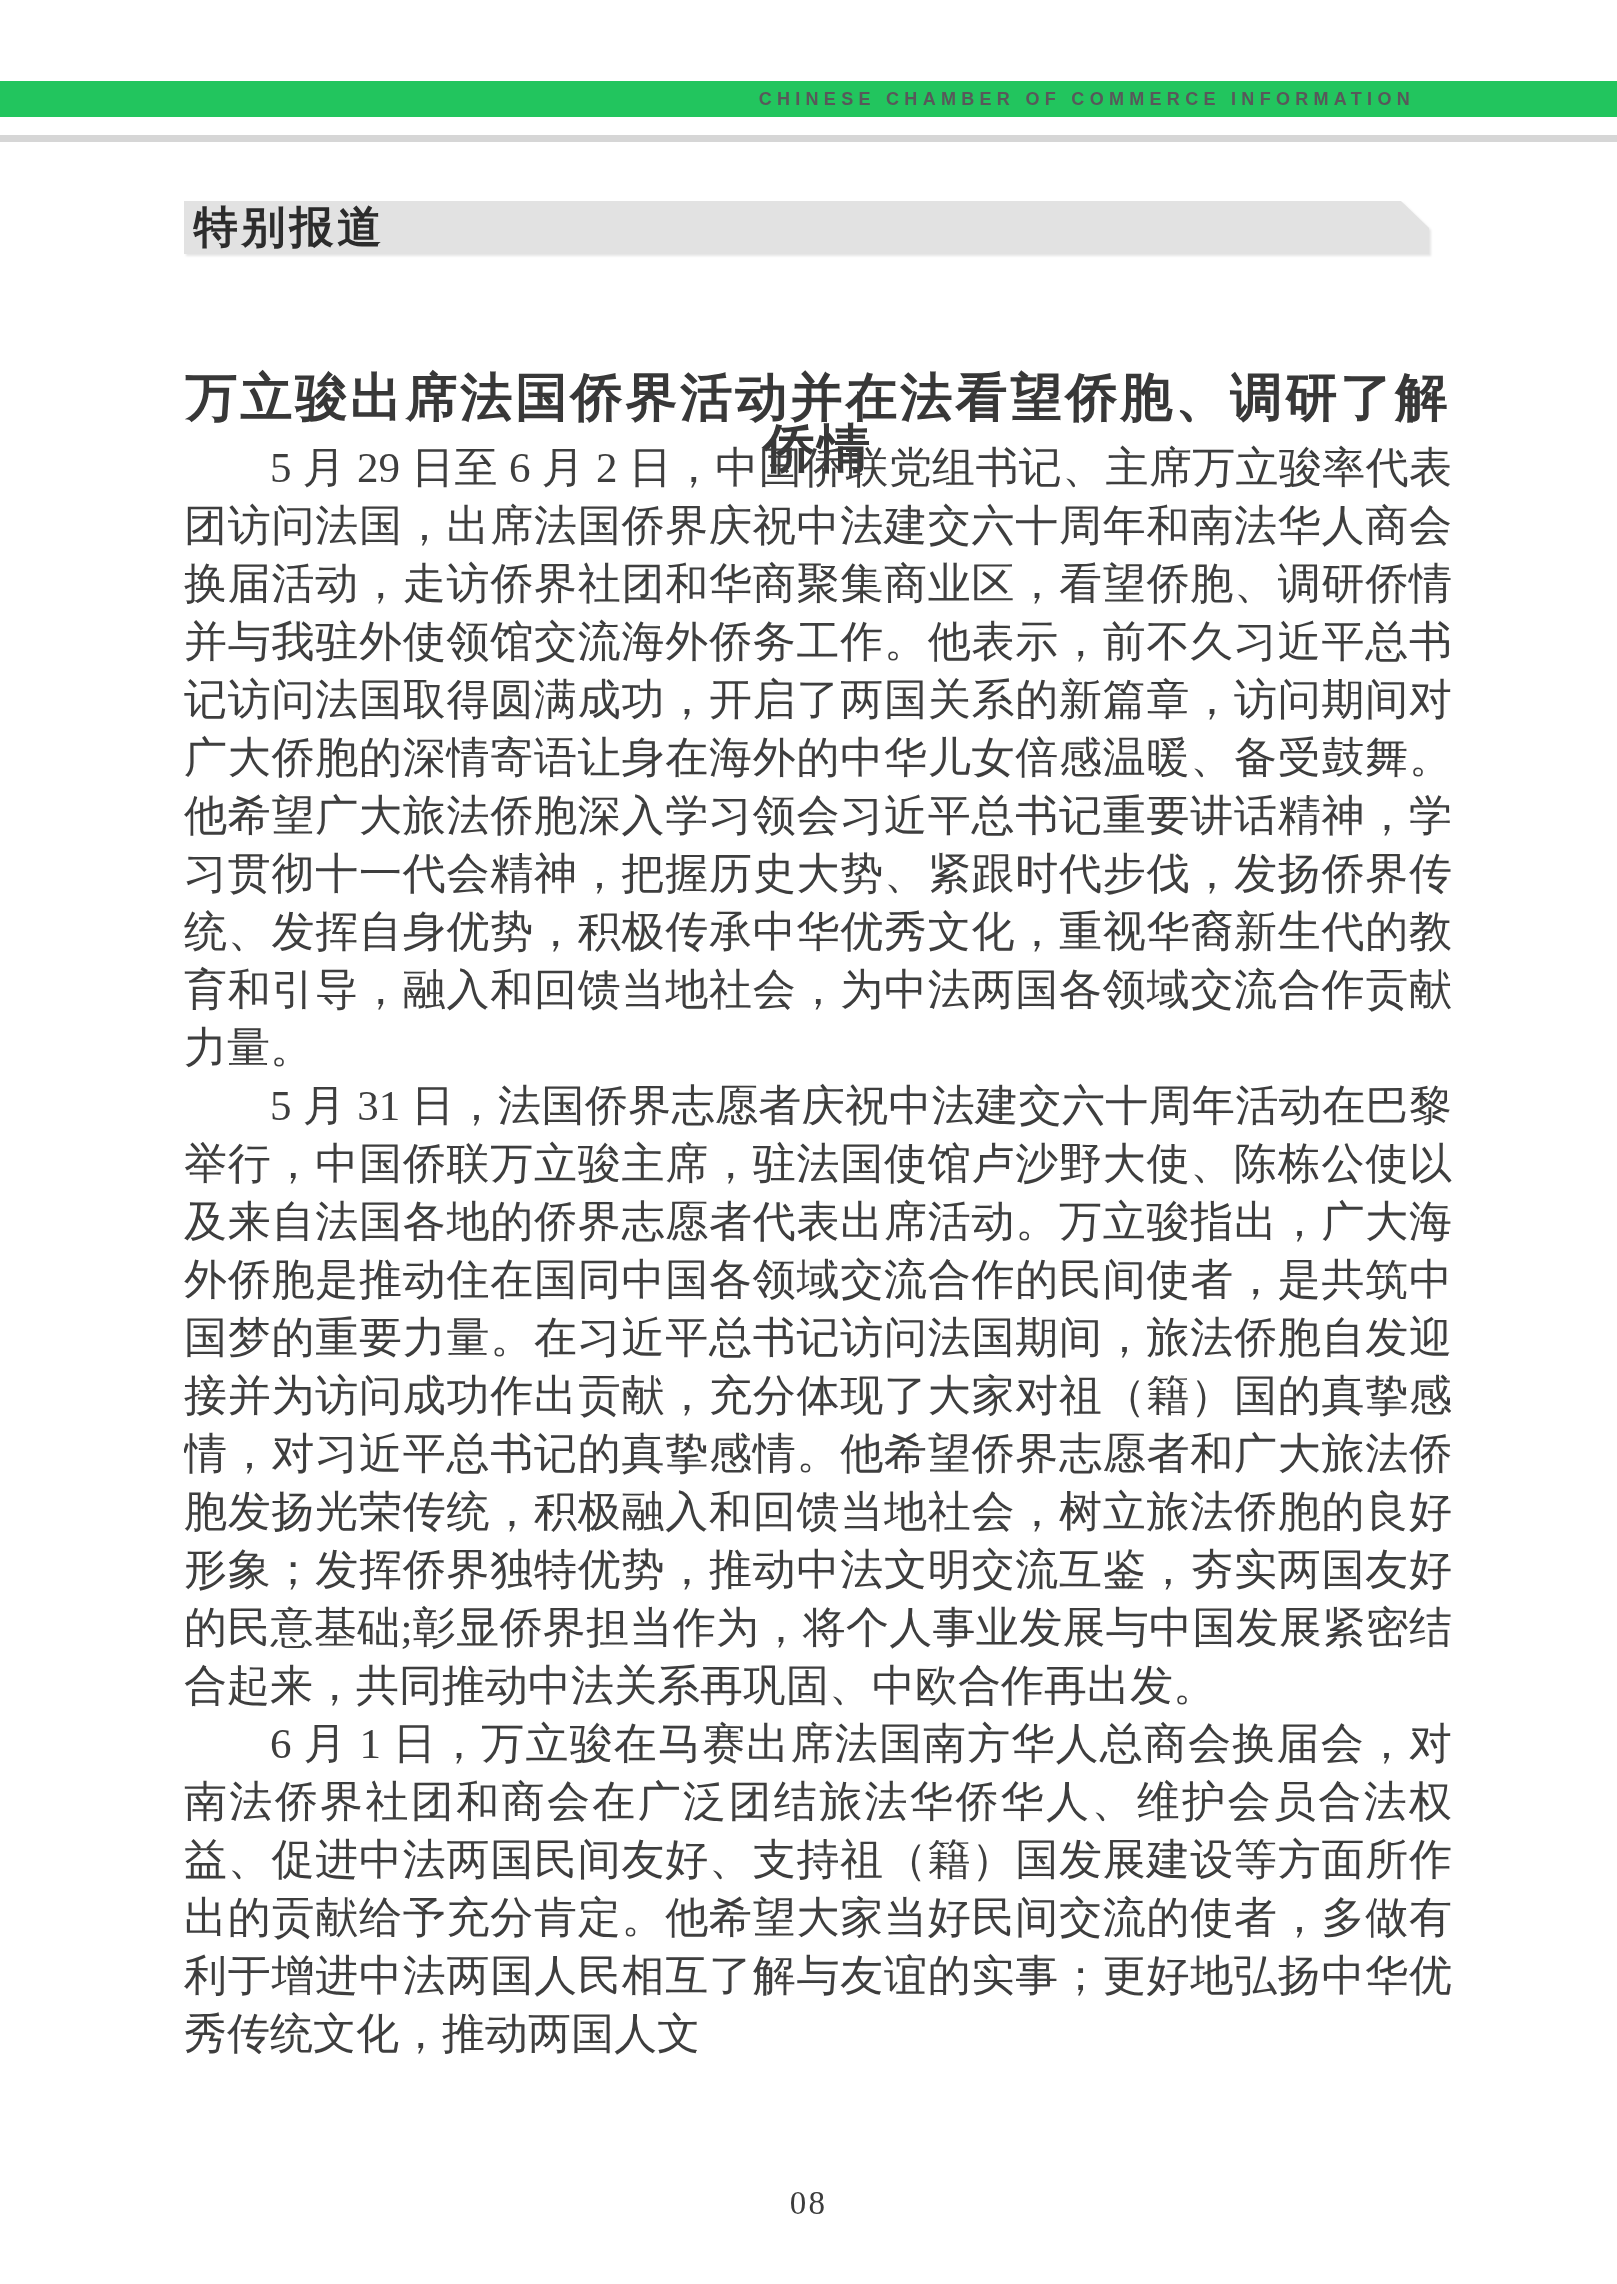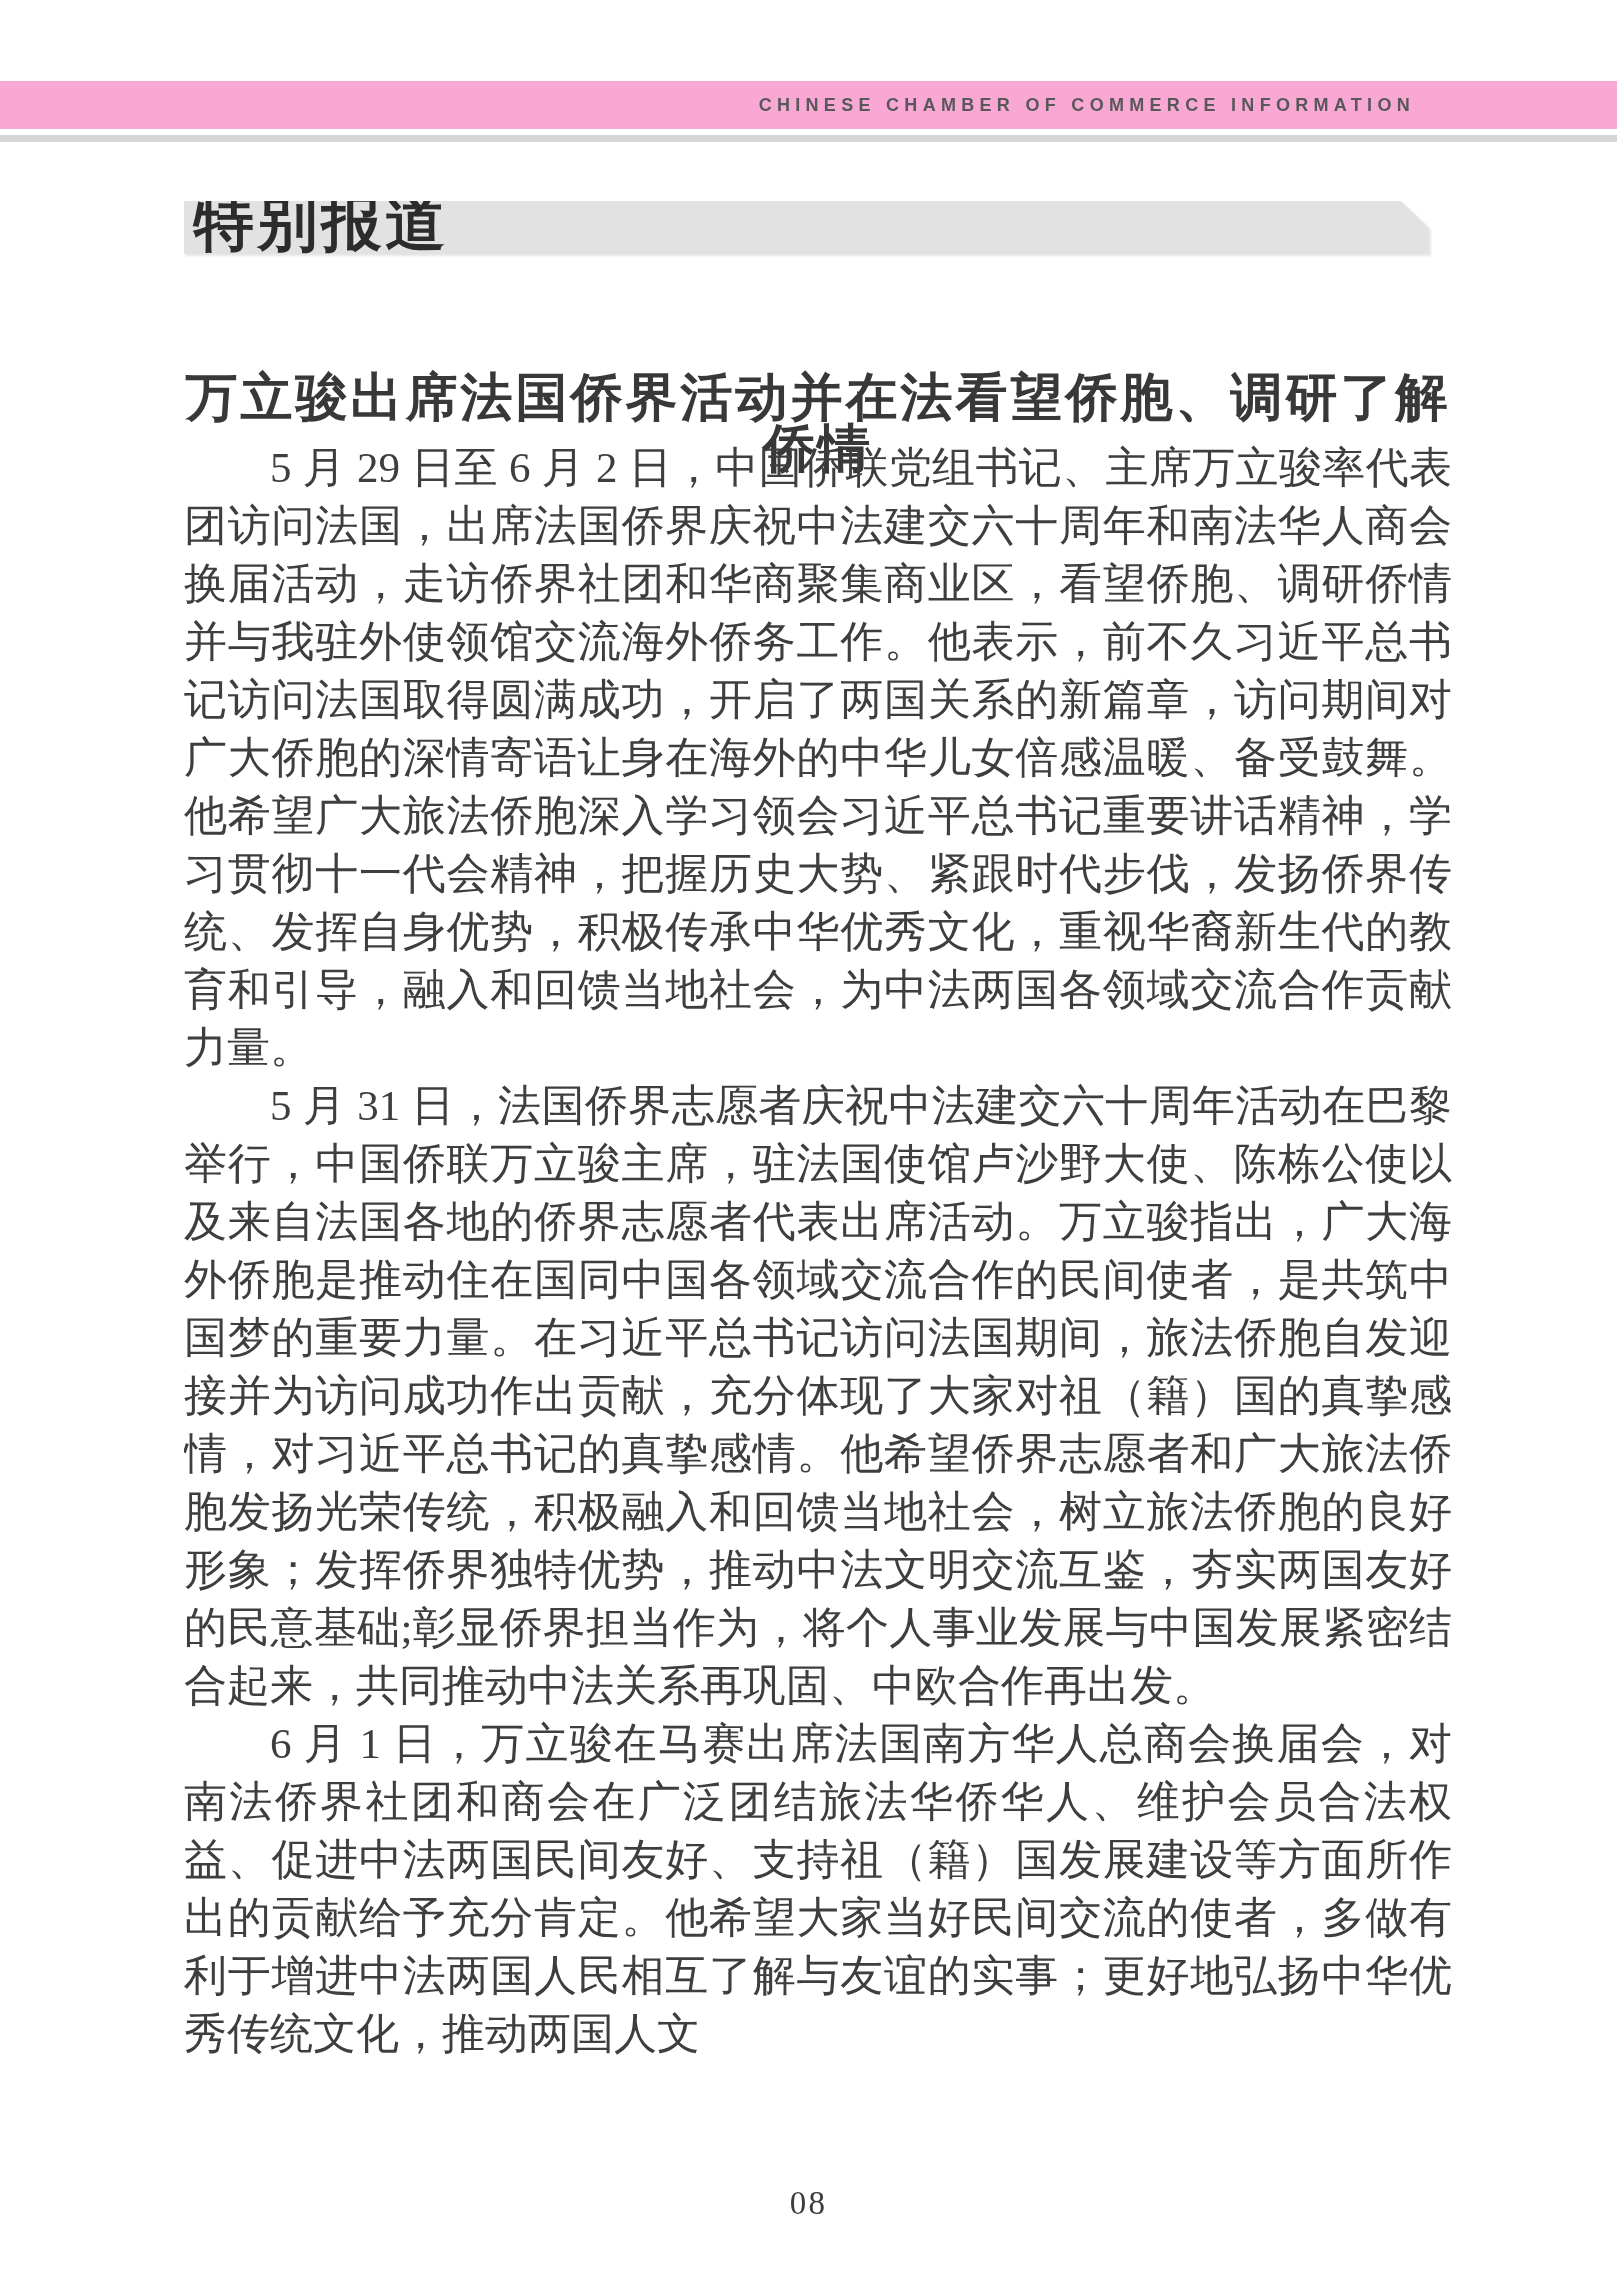--- a/index.html
+++ b/index.html
@@ -15,22 +15,22 @@
     overflow: hidden;
     font-family: "Liberation Serif", serif;
   }
 
   
   .masthead-band {
     position: absolute;
     left: 0;
     top: 81px;
     width: 100%;
-    height: 48px;
-    background: #f9a8d4;
+    height: 36px;
+    background: #22c55e;
     display: flex;
     align-items: center;
     justify-content: flex-end;
     padding-right: 202px;
     box-sizing: border-box;
   }
   .masthead-text {
     font-family: "Liberation Sans", sans-serif;
     font-size: 18px;
     font-weight: 700;
@@ -58,23 +58,23 @@
   }
   .section-bar {
     width: 100%;
     height: 100%;
     background: #e2e2e2;
     clip-path: polygon(0 0, calc(100% - 28px) 0, 100% 27px, 100% 100%, 0 100%);
     display: flex;
     align-items: center;
   }
   .section-label {
-    font-family: Liberation Mono, monospace;
+    font-family: Liberation Serif, serif;
     font-weight: 700;
-    font-size: 60px;
+    font-size: 44px;
     letter-spacing: 3.8px;
     color: #2c2c2c;
     padding-left: 9.8px;
     line-height: 1;
   }
 
   
   .article-title {
     position: absolute;
     left: 184px;

